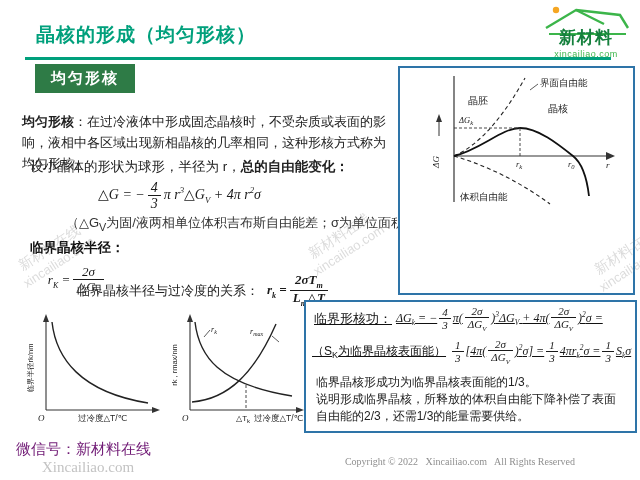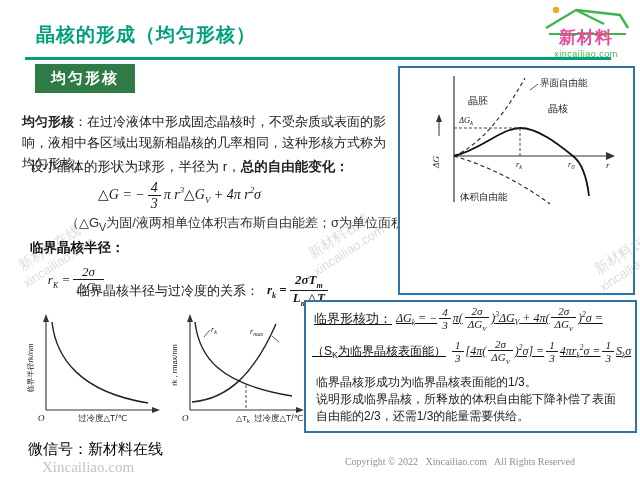--- a/index.html
+++ b/index.html
@@ -5,21 +5,21 @@
   html,body{margin:0;padding:0;background:#e8e8e8;}
   .slide{
     position:relative;width:640px;height:480px;background:#ffffff;
     font-family:"Liberation Sans","DejaVu Sans",sans-serif;color:#2b2b2b;
     overflow:hidden;margin:0 auto;
   }
   
   .title{position:absolute;left:36px;top:22px;font-size:19px;font-weight:bold;color:#00A07C;letter-spacing:1px;}
   .rule{position:absolute;left:25px;top:57px;width:586px;height:3px;background:#00A07C;}
   .logo{position:absolute;right:6px;top:4px;width:96px;text-align:center;}
-  .logo .brand{margin-top:-16px;font-size:17px;font-weight:bold;color:#ec4899;letter-spacing:1px;}
+  .logo .brand{margin-top:-16px;font-size:17px;font-weight:bold;color:#15803d;letter-spacing:1px;}
   .logo .domain{font-size:9px;color:#3CB54A;letter-spacing:.5px;}
   .badge{position:absolute;left:35px;top:64px;background:#2E7B46;color:#fff;
     font-size:15px;font-weight:bold;letter-spacing:2px;padding:5px 16px;}
   
   .intro{position:absolute;left:22px;top:98px;width:374px;font-size:13px;line-height:1.62;color:#222;}
   .setup{position:absolute;left:30px;top:158px;font-size:13.5px;color:#222;}
   .math{font-family:"Liberation Serif","DejaVu Serif","DejaVu Sans",serif;font-style:italic;color:#1a1a1a;}
   .math sup,.math sub{font-size:.62em;font-style:italic;}
   .frac{display:inline-flex;flex-direction:column;vertical-align:middle;text-align:center;line-height:1.1;margin:0 3px;}
   .frac .fn{display:block;border-bottom:1px solid #1a1a1a;padding:0 3px;}
@@ -53,21 +53,21 @@
   .e2{top:89px;}
   
   .footer{position:absolute;left:280px;top:456px;width:360px;text-align:center;
     font-family:"Liberation Serif","DejaVu Serif",serif;font-size:10px;color:#8f8f8f;white-space:pre;}
   .wm{position:absolute;width:120px;text-align:center;transform:rotate(-33deg);color:#8a8a8a;opacity:.30;line-height:1.25;}
   .wm .l1{font-size:14px;}
   .wm .l2{font-size:13px;}
   .wm1{left:-6px;top:238px;}
   .wm2{left:284px;top:226px;}
   .wm3{left:570px;top:242px;}
-  .wechat{position:absolute;left:16px;top:440px;color:#000000;font-size:15px;margin-left:12px;}
+  .wechat{position:absolute;left:16px;top:440px;color:#701a75;font-size:15px;}
   .wechat2{position:absolute;left:42px;top:459px;color:#c3c3c3;font-size:15px;font-family:"Liberation Serif","DejaVu Serif",serif;}
   svg text{fill:#222;}
   .it{font-style:italic;font-family:"Liberation Serif","DejaVu Serif",serif;}
 </style>
 </head>
 <body>
 
 <div class="slide">
 
   <div class="title">晶核的形成（均匀形核）</div>

